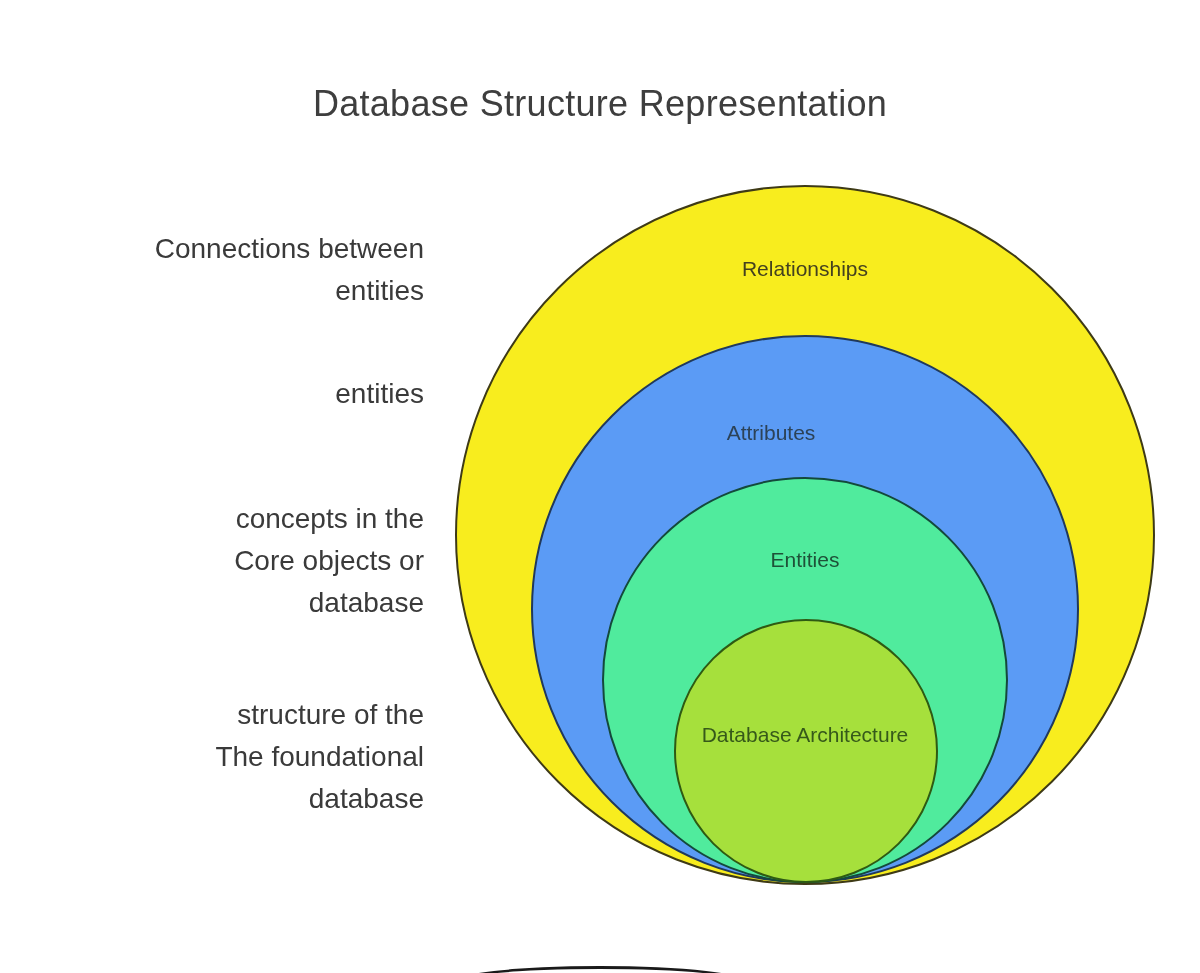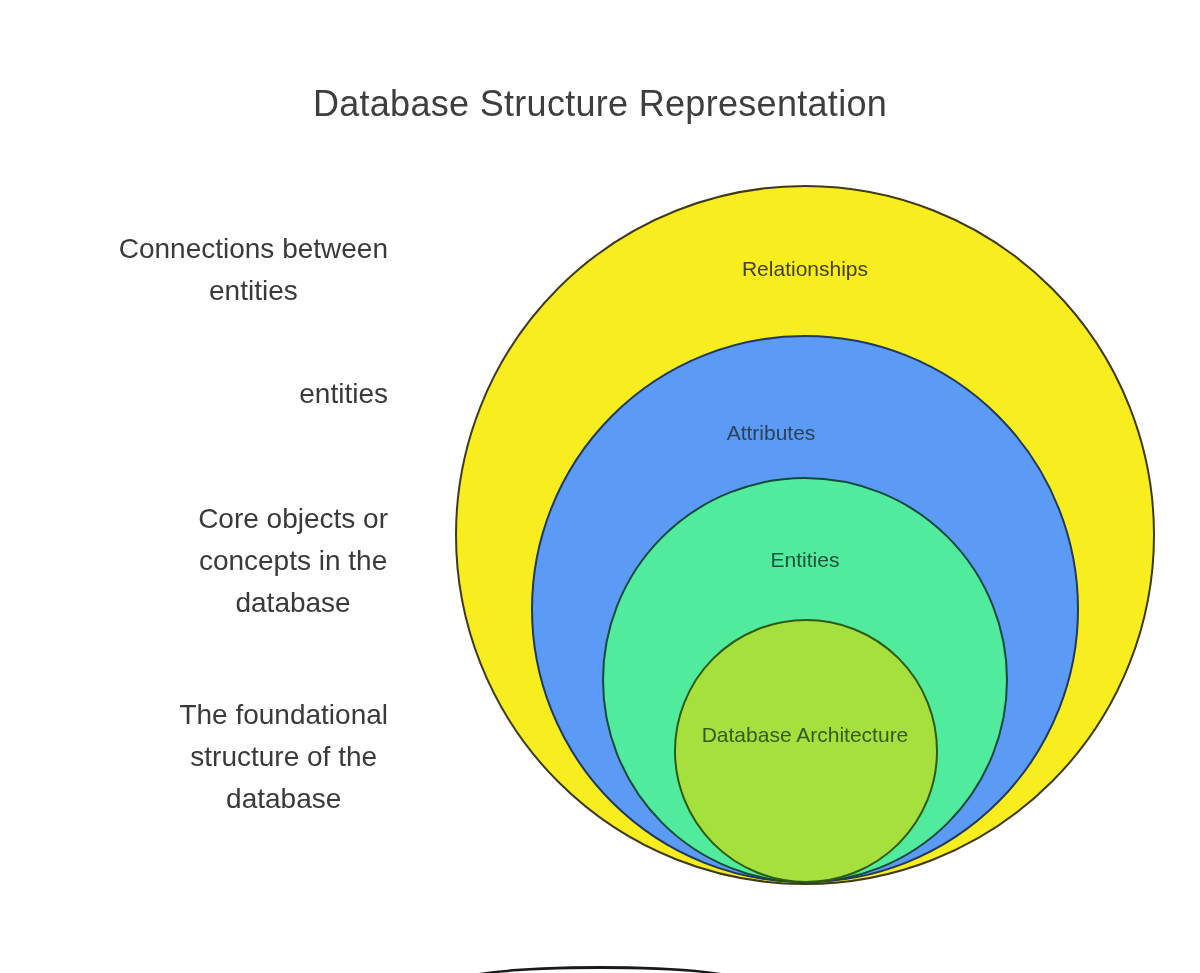--- a/index.html
+++ b/index.html
@@ -23,22 +23,22 @@
     margin: 0;
     text-align: center;
     font-size: 36px;
     font-weight: 400;
     color: #3e3e3e;
     line-height: 40px;
     letter-spacing: 0.3px;
   }
   .annotation {
     position: absolute;
-    right: 812px;
-    text-align: center;
+    right: 776px;
+    text-align: right;
     font-size: 28px;
     line-height: 42px;
     color: #3a3a3a;
     white-space: nowrap;
   }
   .ann-1 { top: 228px; }
   .ann-2 { top: 373px; }
   .ann-3 { top: 498px; }
   .ann-4 { top: 694px; }
   .fade-artifact {
@@ -91,27 +91,27 @@
   <h1 class="title">Database Structure Representation</h1>
 
   <div class="annotation ann-1">
     <div>Connections between</div>
     <div>entities</div>
   </div>
   <div class="annotation ann-2">
     <div>entities</div>
   </div>
   <div class="annotation ann-3">
+    <div>concepts in the</div>
     <div>Core objects or</div>
-    <div>concepts in the</div>
     <div>database</div>
   </div>
   <div class="annotation ann-4">
+    <div>structure of the</div>
     <div>The foundational</div>
-    <div>structure of the</div>
     <div>database</div>
   </div>
 
   <div class="fade-artifact"></div>
 
   <div class="circle circle-relationships" style="background-color: rgb(248, 237, 30); border-color: rgb(62, 58, 22);"></div>
   <div class="circle circle-attributes" style="background-color: rgb(91, 155, 245); border-color: rgb(32, 57, 92);"></div>
   <div class="circle circle-entities" style="background-color: rgb(80, 235, 157); border-color: rgb(20, 73, 59);"></div>
   <div class="circle circle-database" style="background-color: rgb(166, 224, 60); border-color: rgb(46, 90, 19);"></div>
 

